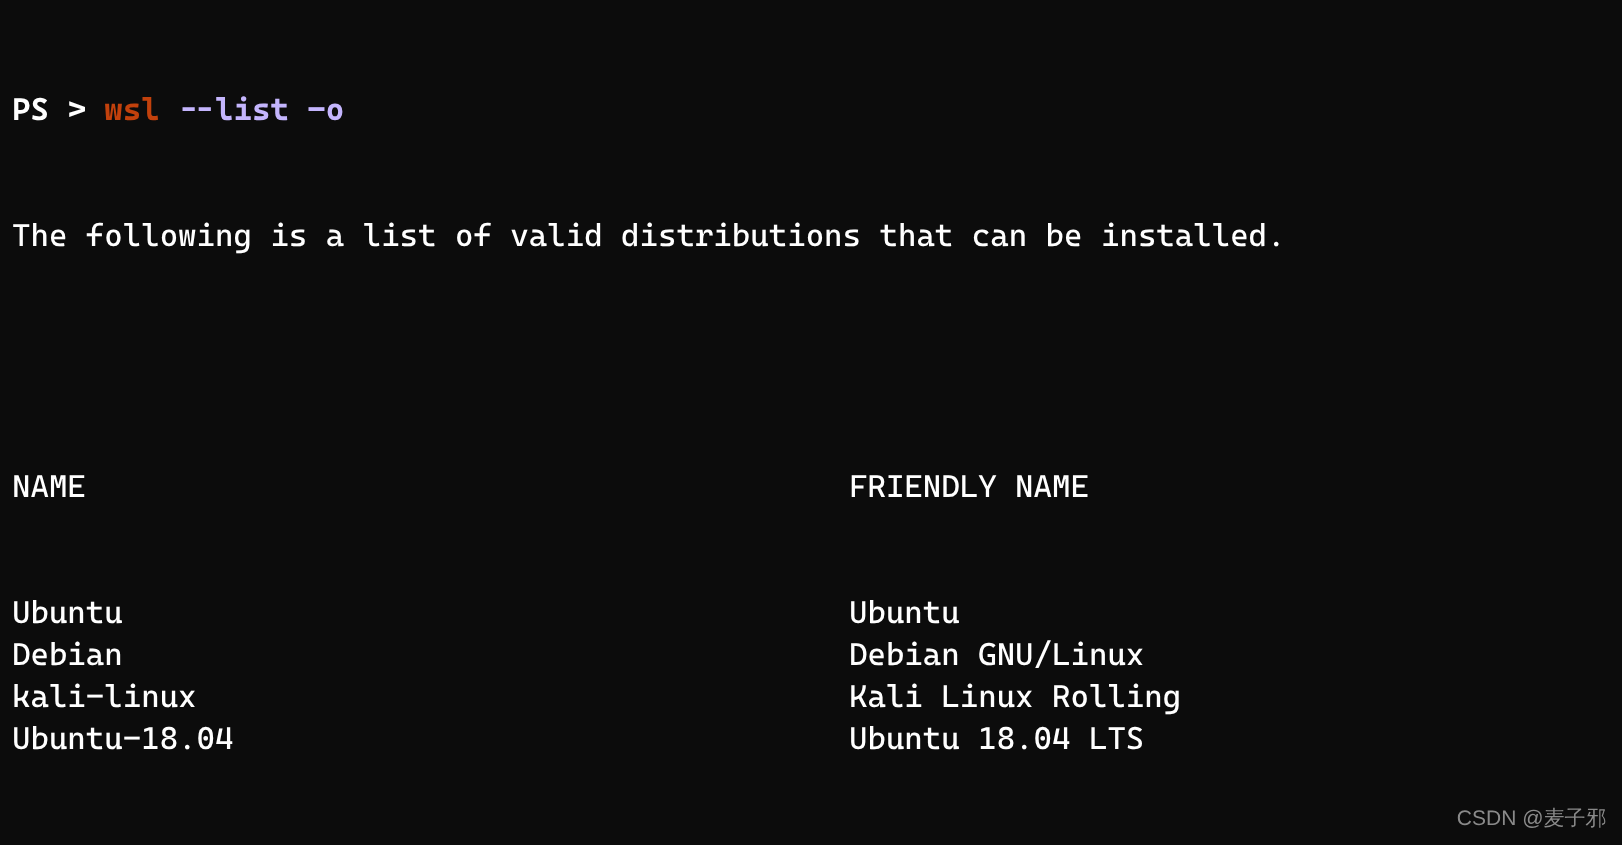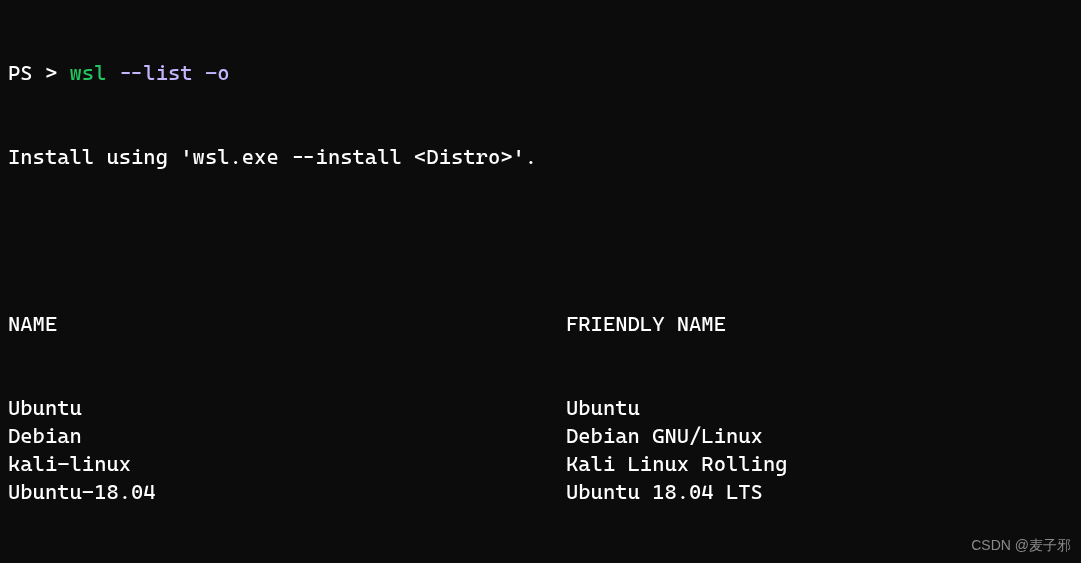--- a/index.html
+++ b/index.html
@@ -18,26 +18,27 @@
       height: 563px;
       overflow: hidden;
       position: relative;
       font-weight: 500;
     }
     .terminal {
       white-space: pre;
     }
     .prompt-line {
       display: flex;
+      font-weight: bold;
     }
     .prompt {
       color: #ffffff;
     }
     .cmd-highlight {
-      color: #22c55e;
+      color: #c2410c;
     }
     .cmd-args {
       color: #c4b5fd;
     }
     .output-line {
       color: #ffffff;
     }
     .blank-line {
       height: 1.33em;
     }
@@ -64,21 +65,21 @@
       margin-top: 40px;
     }
   </style>
 </head>
 <body>
 
 <div class="terminal">
   <div class="prompt-line">
     <span class="prompt">PS </span><span class="prompt">&gt; </span><span class="cmd-highlight">wsl</span><span class="cmd-args"> --list -o</span>
   </div>
-  <div class="output-line">Install using 'wsl.exe --install &lt;Distro&gt;'.</div>
+  <div class="output-line">The following is a list of valid distributions that can be installed.</div>
   <div class="blank-line"></div>
   <div class="table-row">
     <span class="col-name">NAME</span><span class="col-friendly">FRIENDLY NAME</span>
   </div>
   <div id="distro-rows"><div class="table-row"><span class="col-name">Ubuntu</span><span class="col-friendly">Ubuntu</span></div><div class="table-row"><span class="col-name">Debian</span><span class="col-friendly">Debian GNU/Linux</span></div><div class="table-row"><span class="col-name">kali-linux</span><span class="col-friendly">Kali Linux Rolling</span></div><div class="table-row"><span class="col-name">Ubuntu-18.04</span><span class="col-friendly">Ubuntu 18.04 LTS</span></div></div>
   
 </div>
 
 <div class="watermark">CSDN @麦子邪</div>
 

